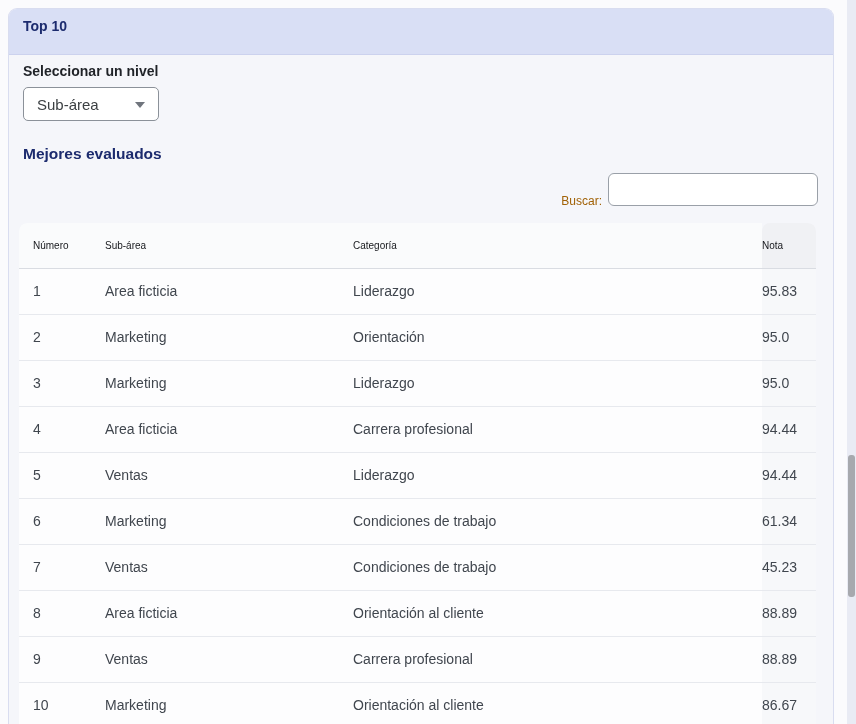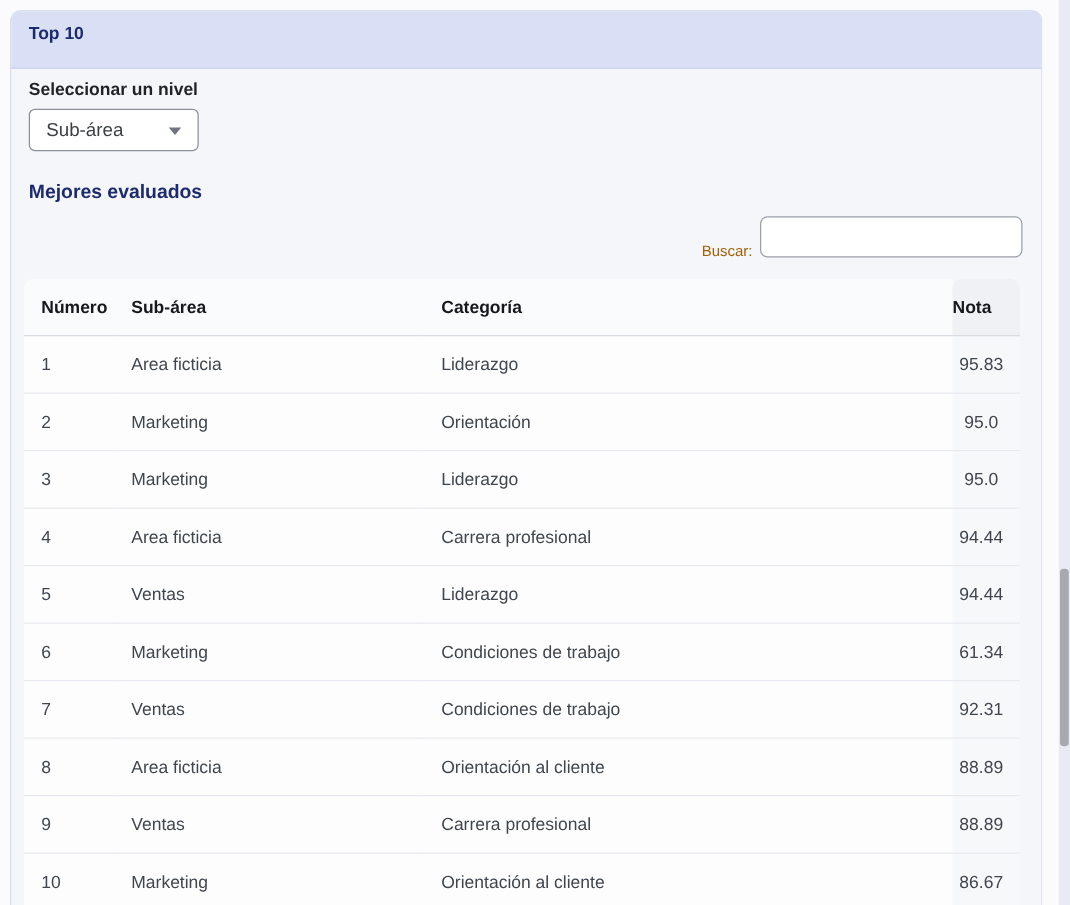--- a/index.html
+++ b/index.html
@@ -73,39 +73,39 @@
     position:absolute;left:10px;top:214px;width:797px;
     border-radius:8px 8px 0 0;overflow:hidden;
   }
   table{border-collapse:collapse;table-layout:fixed;width:797px;}
   col.c-num{width:72px;}
   col.c-sub{width:248px;}
   col.c-cat{width:423px;}
   col.c-nota{width:54px;}
   thead th{
     height:45px;background:var(--th-bg);
-    font-size:14px;font-weight:bold;color:var(--text-strong);
+    font-size:10px;font-weight:normal;color:var(--text-strong);
     text-align:left;padding-left:14px;
     border-bottom:1px solid var(--head-border);
     cursor:pointer;
   }
   thead th.th-nota{
     text-align:left;padding-left:0;padding-right:8px;
     background:var(--th-sorted-bg);
     border-radius:8px 8px 0 0;
   }
   thead th.th-num{border-top-left-radius:8px;}
   tbody tr{height:46px;background:var(--row-bg);cursor:pointer;}
   tbody tr + tr td{border-top:1px solid var(--row-border);}
   tbody td{
     font-size:14px;color:var(--text);
     padding-left:14px;text-align:left;vertical-align:middle;
   }
   tbody td:last-child{
-    text-align:center;padding-left:0;padding-right:8px;
+    text-align:left;padding-left:0;padding-right:8px;
     background:var(--td-sorted-bg);
   }
   .page-scrollbar{
     position:absolute;right:0;top:0;width:9px;height:724px;
     background:#e9ebf4;
   }
   .page-scrollbar .thumb{
     position:absolute;left:1px;top:455px;width:7px;height:142px;
     background:#a7a9ae;border-radius:3px;
   }
@@ -180,21 +180,21 @@
           <tr>
             <td>6</td>
             <td>Marketing</td>
             <td>Condiciones de trabajo</td>
             <td>61.34</td>
           </tr>
           <tr>
             <td>7</td>
             <td>Ventas</td>
             <td>Condiciones de trabajo</td>
-            <td>92.31</td>
+            <td>45.23</td>
           </tr>
           <tr>
             <td>8</td>
             <td>Area ficticia</td>
             <td>Orientación al cliente</td>
             <td>88.89</td>
           </tr>
           <tr>
             <td>9</td>
             <td>Ventas</td>

